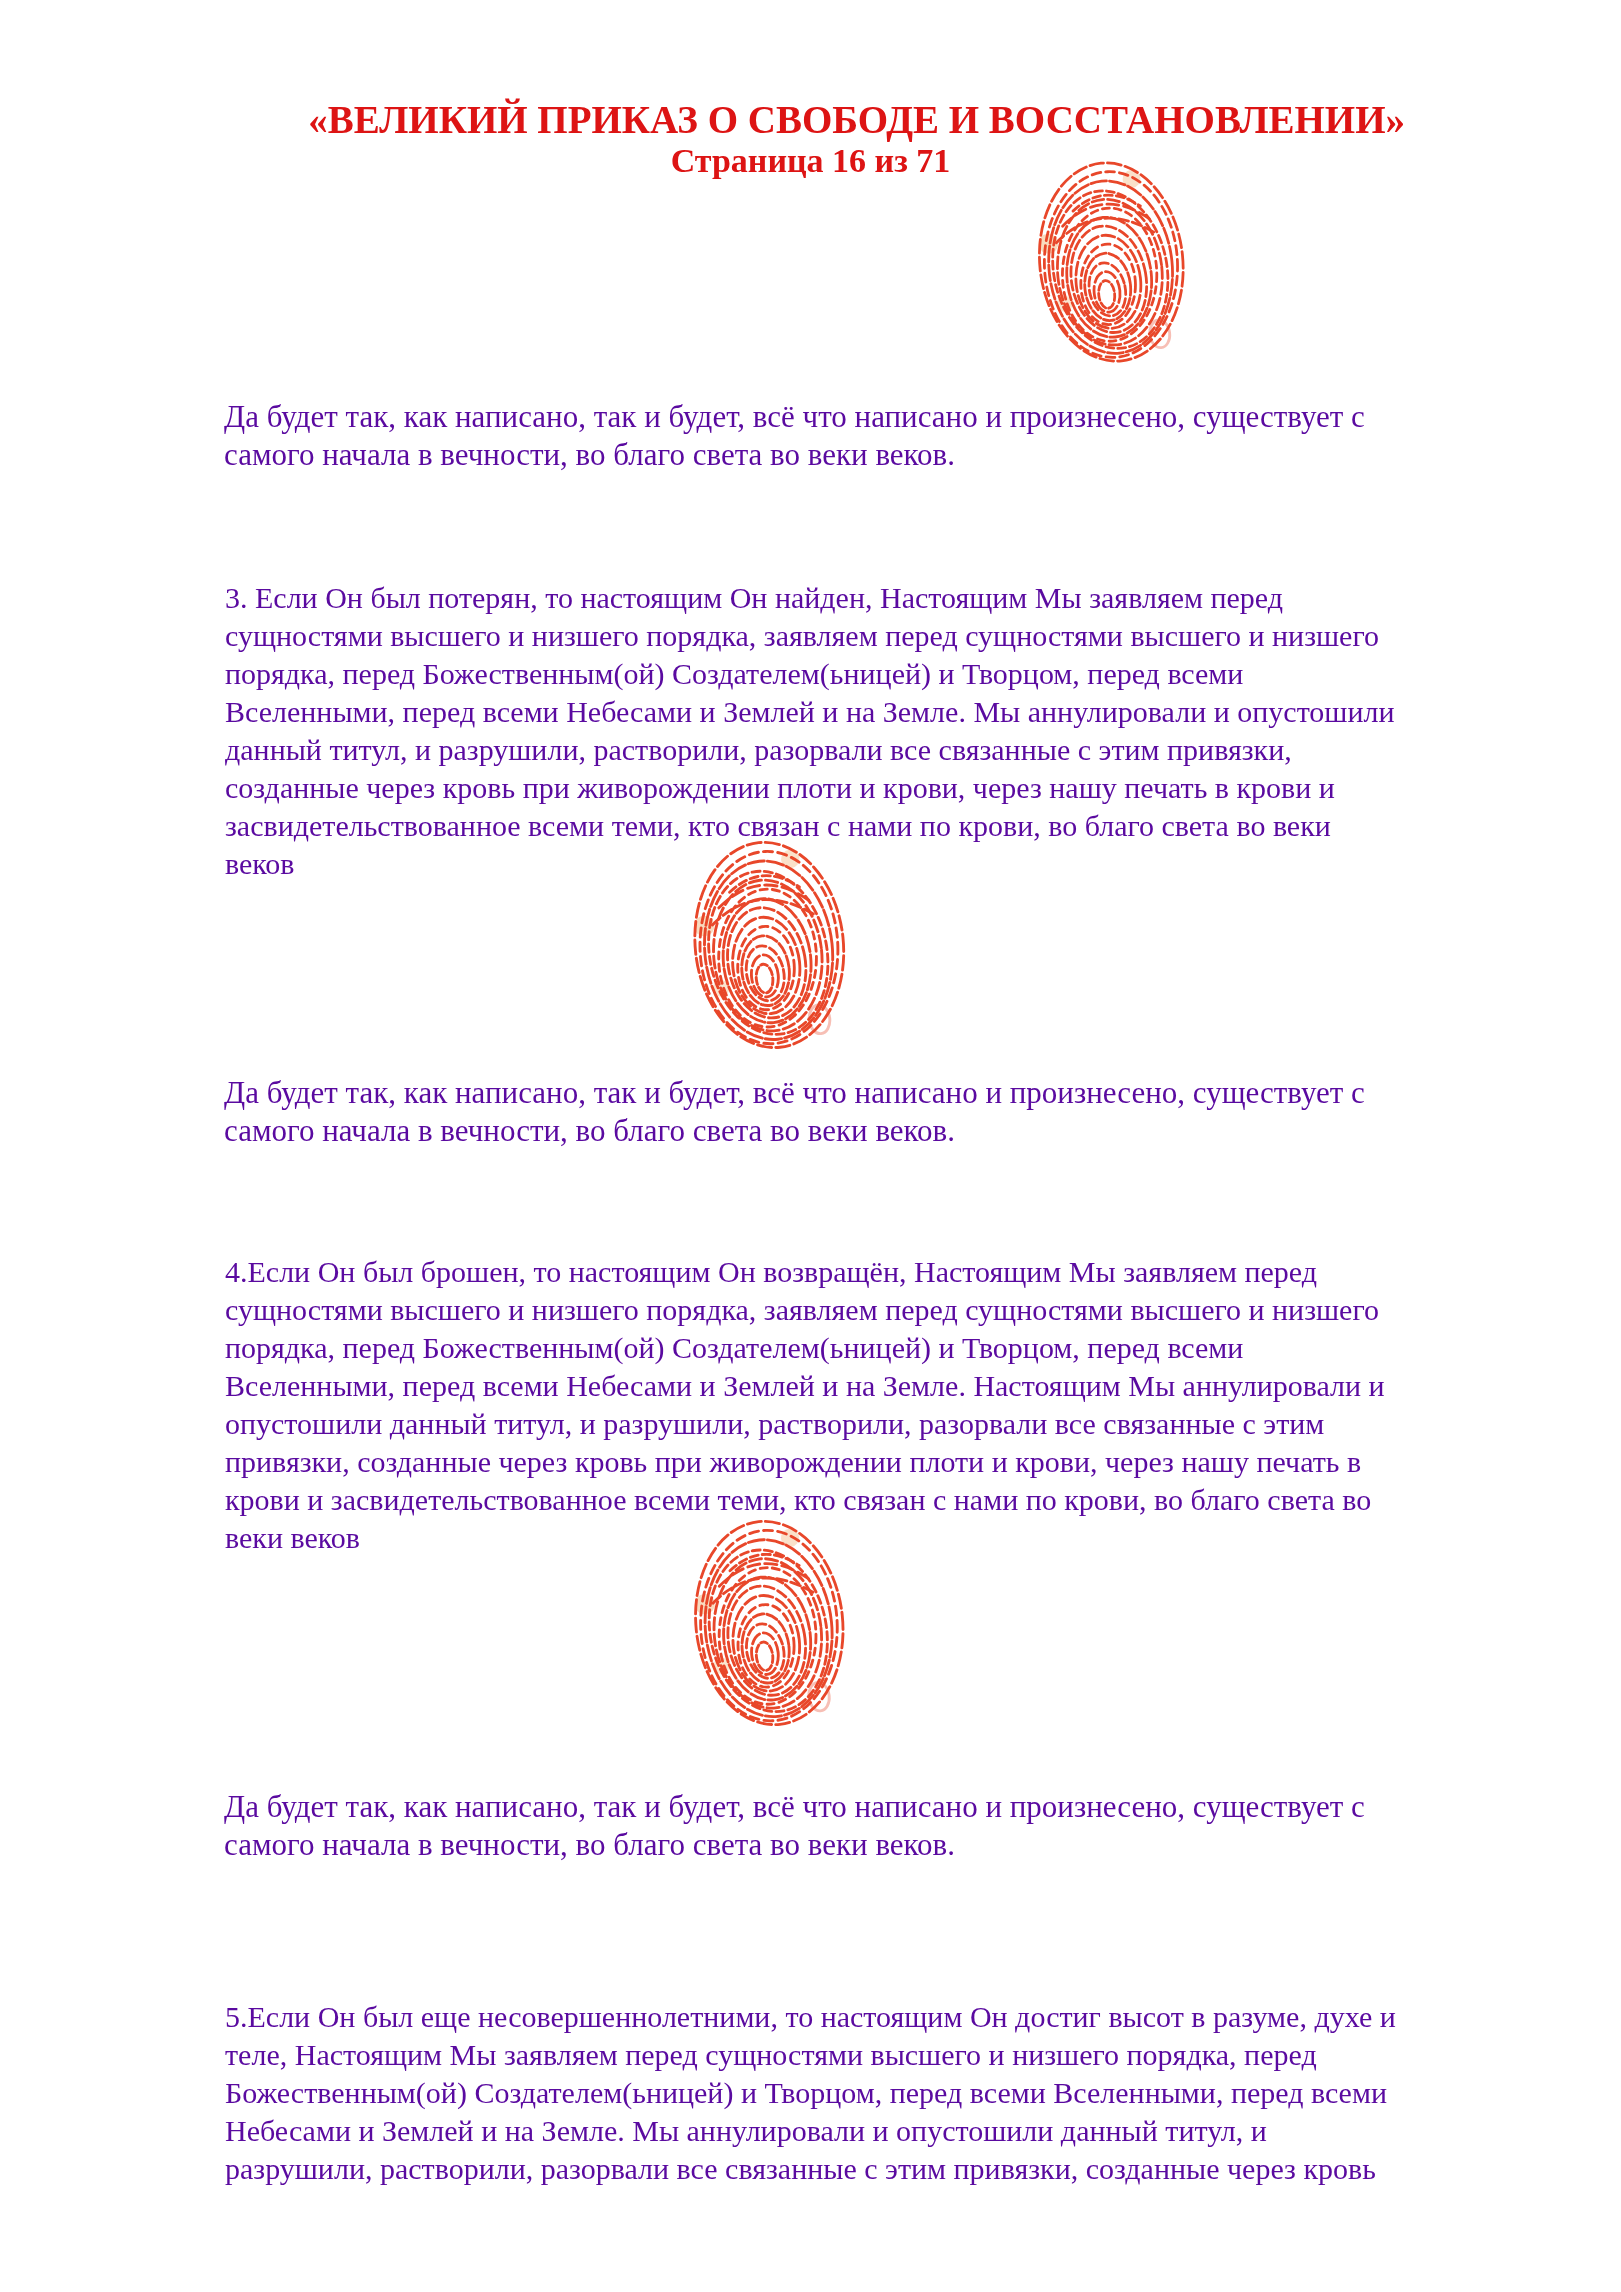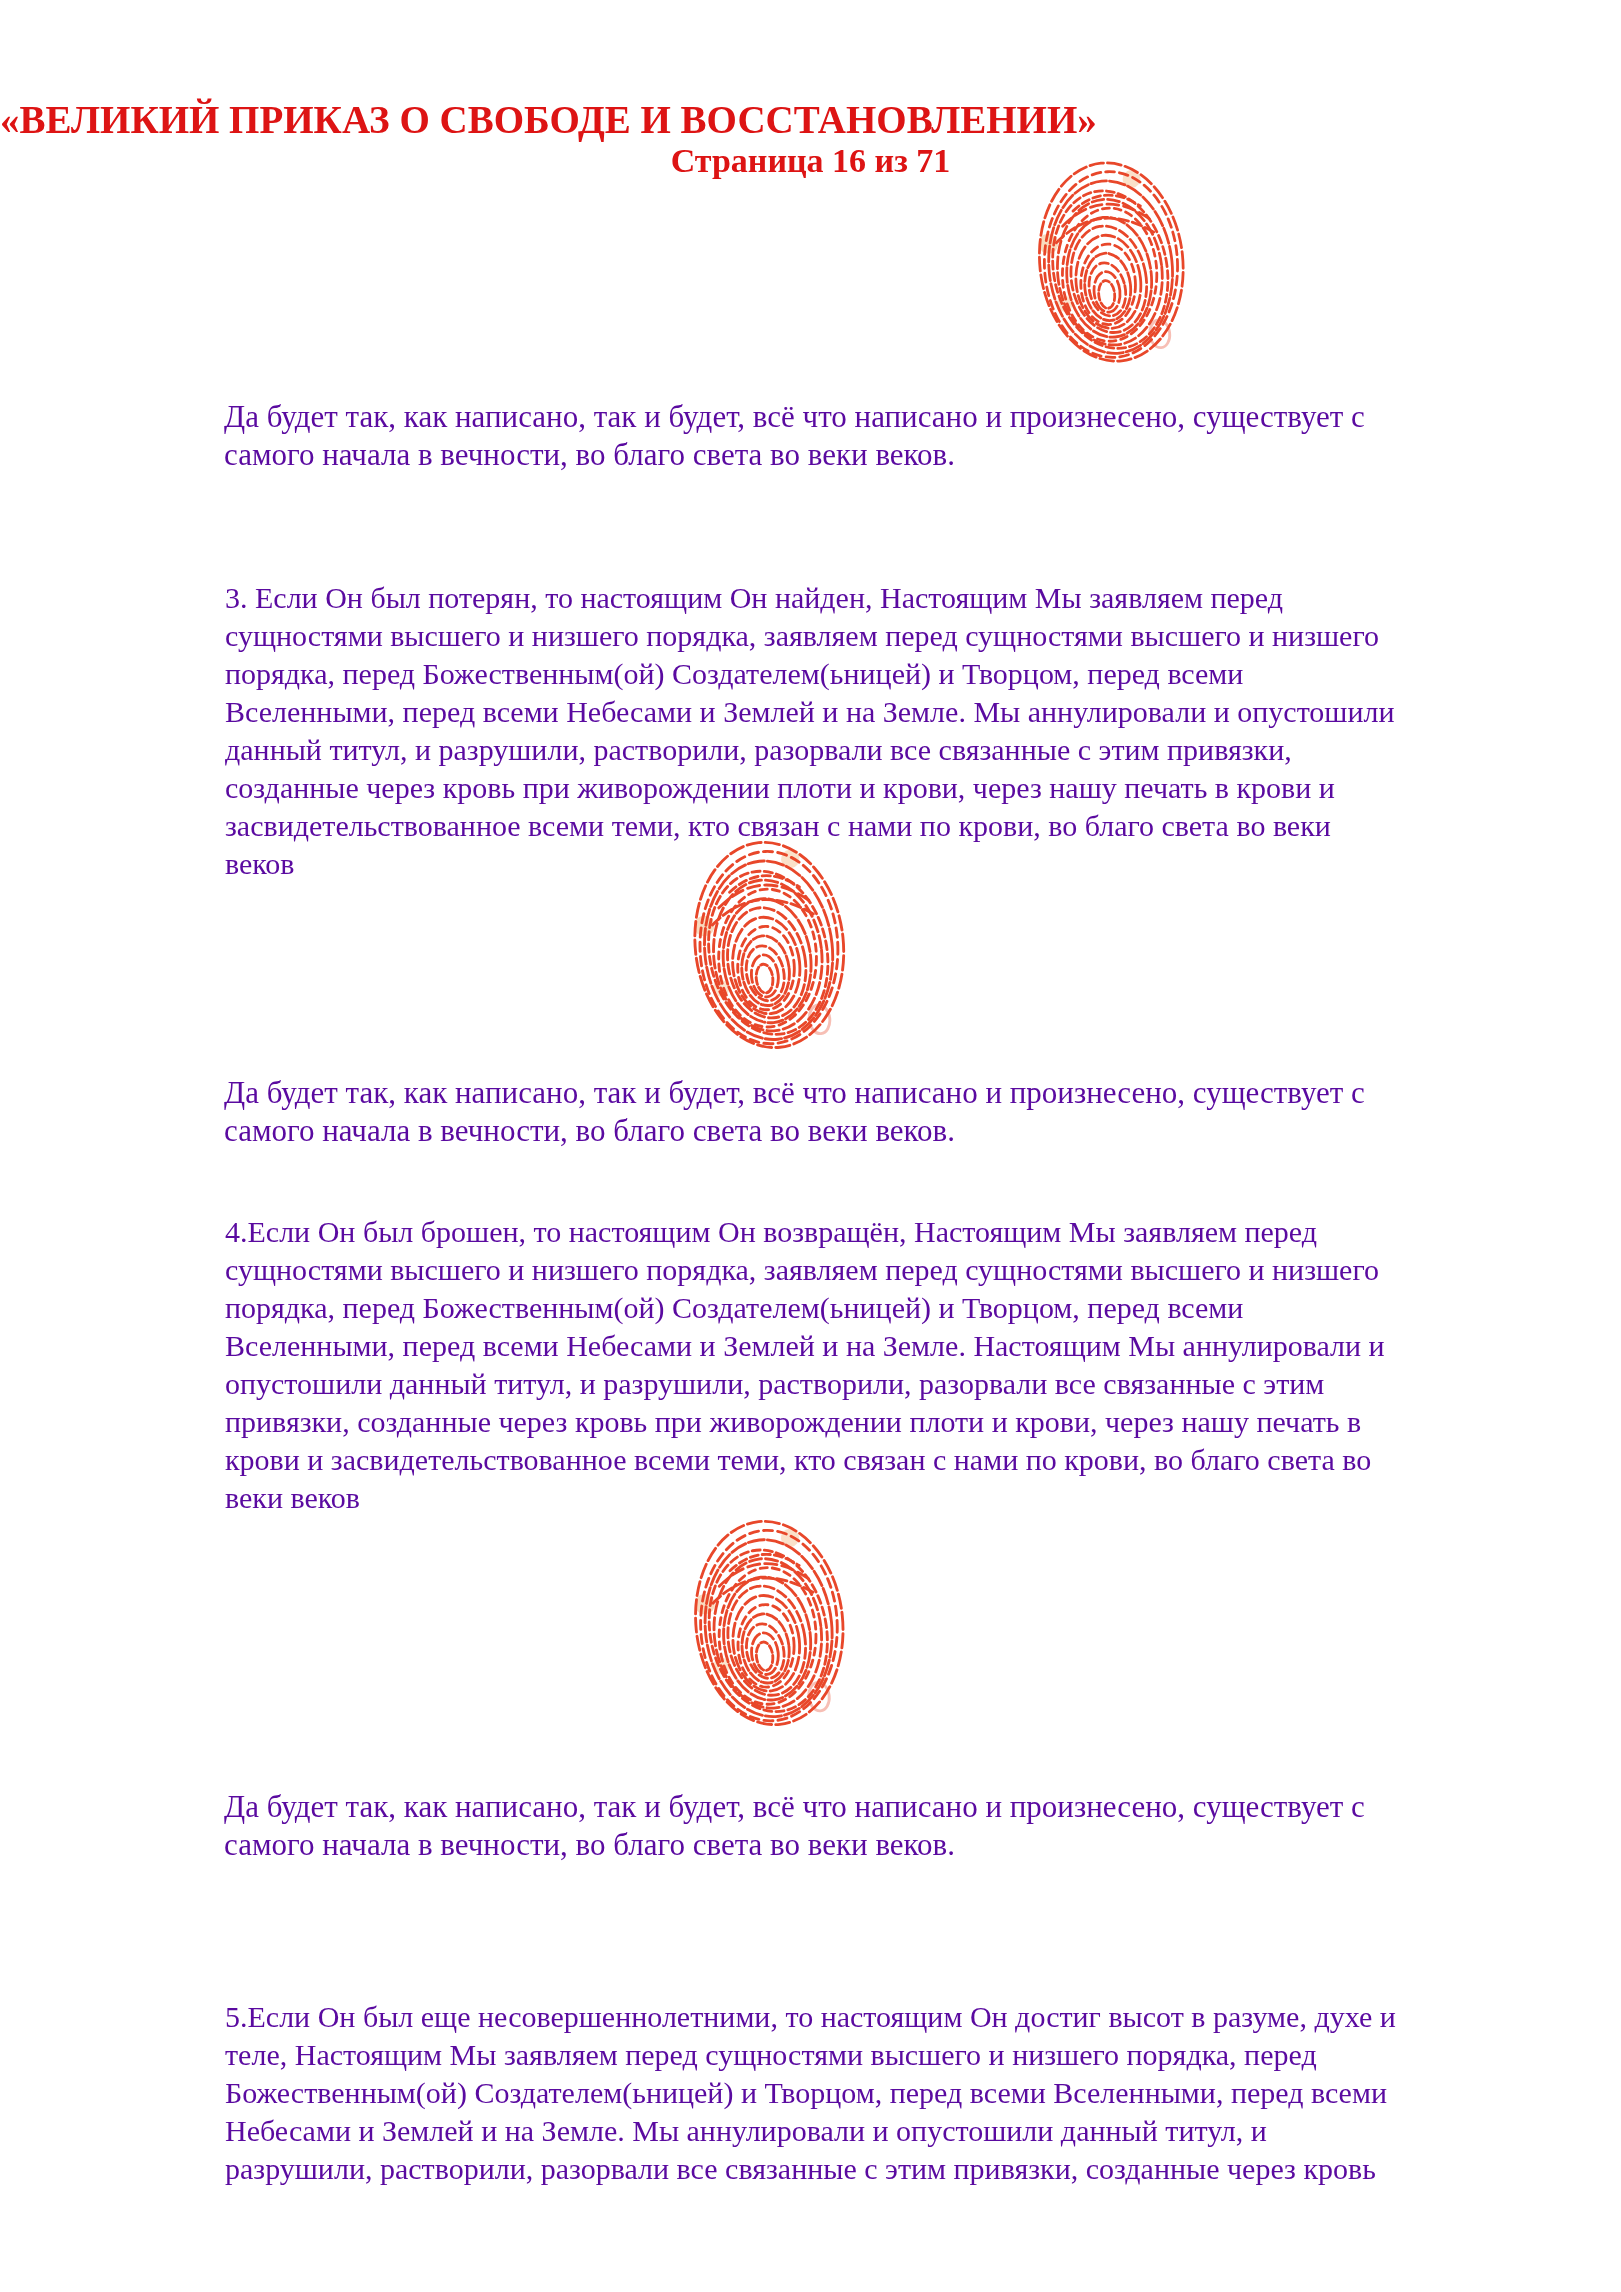--- a/index.html
+++ b/index.html
@@ -14,21 +14,21 @@
     width:1621px;height:2293px;
     background:var(--page-background);
     font-family:"Liberation Serif","DejaVu Serif",serif;
   }
   .page{
     position:relative;width:1621px;height:2293px;
     background:var(--page-background);overflow:hidden;
   }
   .doc-title{
     position:absolute;top:98px;left:0;width:1405px;
-    text-align:left;color:var(--title-red);
+    text-align:right;color:var(--title-red);
     font-weight:bold;font-size:39px;line-height:43px;white-space:nowrap;
   }
   .page-indicator{
     position:absolute;top:141px;left:0;width:1621px;
     text-align:center;color:var(--title-red);
     font-weight:bold;font-size:34px;line-height:39px;
   }
   .refrain{
     position:absolute;left:224px;width:1172px;
     color:var(--body-purple);
@@ -36,21 +36,21 @@
   }
   #refrain-1{top:398px}
   #refrain-2{top:1074px}
   #refrain-3{top:1788px}
   .body-par{
     position:absolute;left:225px;width:1176px;
     text-align:left;color:var(--body-purple);
     font-size:30px;line-height:38px;margin-top:44px;
   }
   #par-3{top:535px}
-  #par-4{top:1169px}
+  #par-4{top:1209px}
   #par-5{top:1954px}
   .fingerprint{position:absolute;}
   #fp-1{left:1037px;top:157px;width:149px;height:214px;}
   #fp-2{left:692px;top:839px;width:155px;height:216px;}
   #fp-3{left:692px;top:1518px;width:155px;height:214px;}
   .fp-ridges ellipse,.fp-ridges path{
     fill:none;stroke:var(--fingerprint-red);
     stroke-width:2.8;stroke-linecap:round;
   }
   .fp-tint{fill:var(--fingerprint-tint);stroke:none;}

